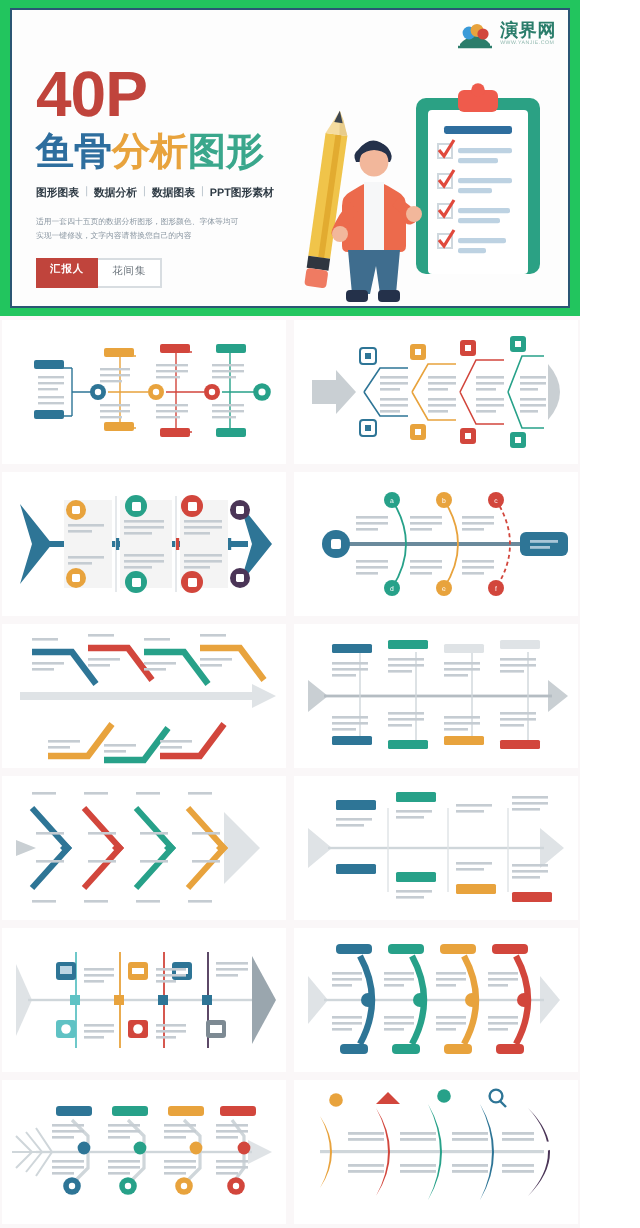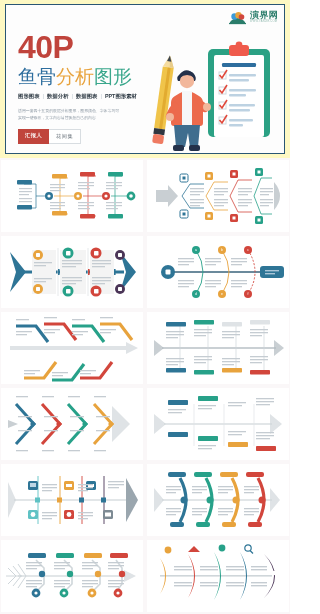--- a/index.html
+++ b/index.html
@@ -7,21 +7,21 @@
   body {
     font-family:"Liberation Sans","DejaVu Sans",sans-serif;
     background:#ffffff;
     overflow:hidden;
   }
 
   
   .cover{
     position:relative;
     width:290px; height:158px;
-    background:#fef9c3;
+    background:#22c55e;
     padding:4px 5px 0 5px;
   }
   .cover-frame{
     position:absolute; left:5px; top:4px; right:5px; bottom:4px;
     border:1.6px solid #2a5674;
     background:#fdfdfd;
     overflow:hidden;
   }
   .logo{
     position:absolute; right:6px; top:5px;
@@ -40,21 +40,21 @@
   .logo-en{
     font-size:2.6px; color:#8fb8ae; letter-spacing:.25px; margin-top:1px;
   }
 
   .cover-body{ position:relative; z-index:5; padding:26px 0 0 12px; width:150px; }
   .big-num{
     font-size:32px; font-weight:bold; color:#c0443c;
     letter-spacing:-.5px; line-height:1; margin-bottom:4px;
   }
   .title-cn{
-    font-size:19px; font-weight:normal; line-height:1.05; letter-spacing:0px;
+    font-size:19px; font-weight:bold; line-height:1.05; letter-spacing:0px;
     white-space:nowrap;
   }
   .t-blue{ color:#2e6e9e; }
   .t-orange{ color:#e8a33d; }
   .t-teal{ color:#3aa78c; }
 
   .kw-row{
     margin-top:6px; font-size:5.4px; font-weight:bold; color:#2f3b45;
     display:flex; align-items:center; gap:3px; white-space:nowrap;
   }

